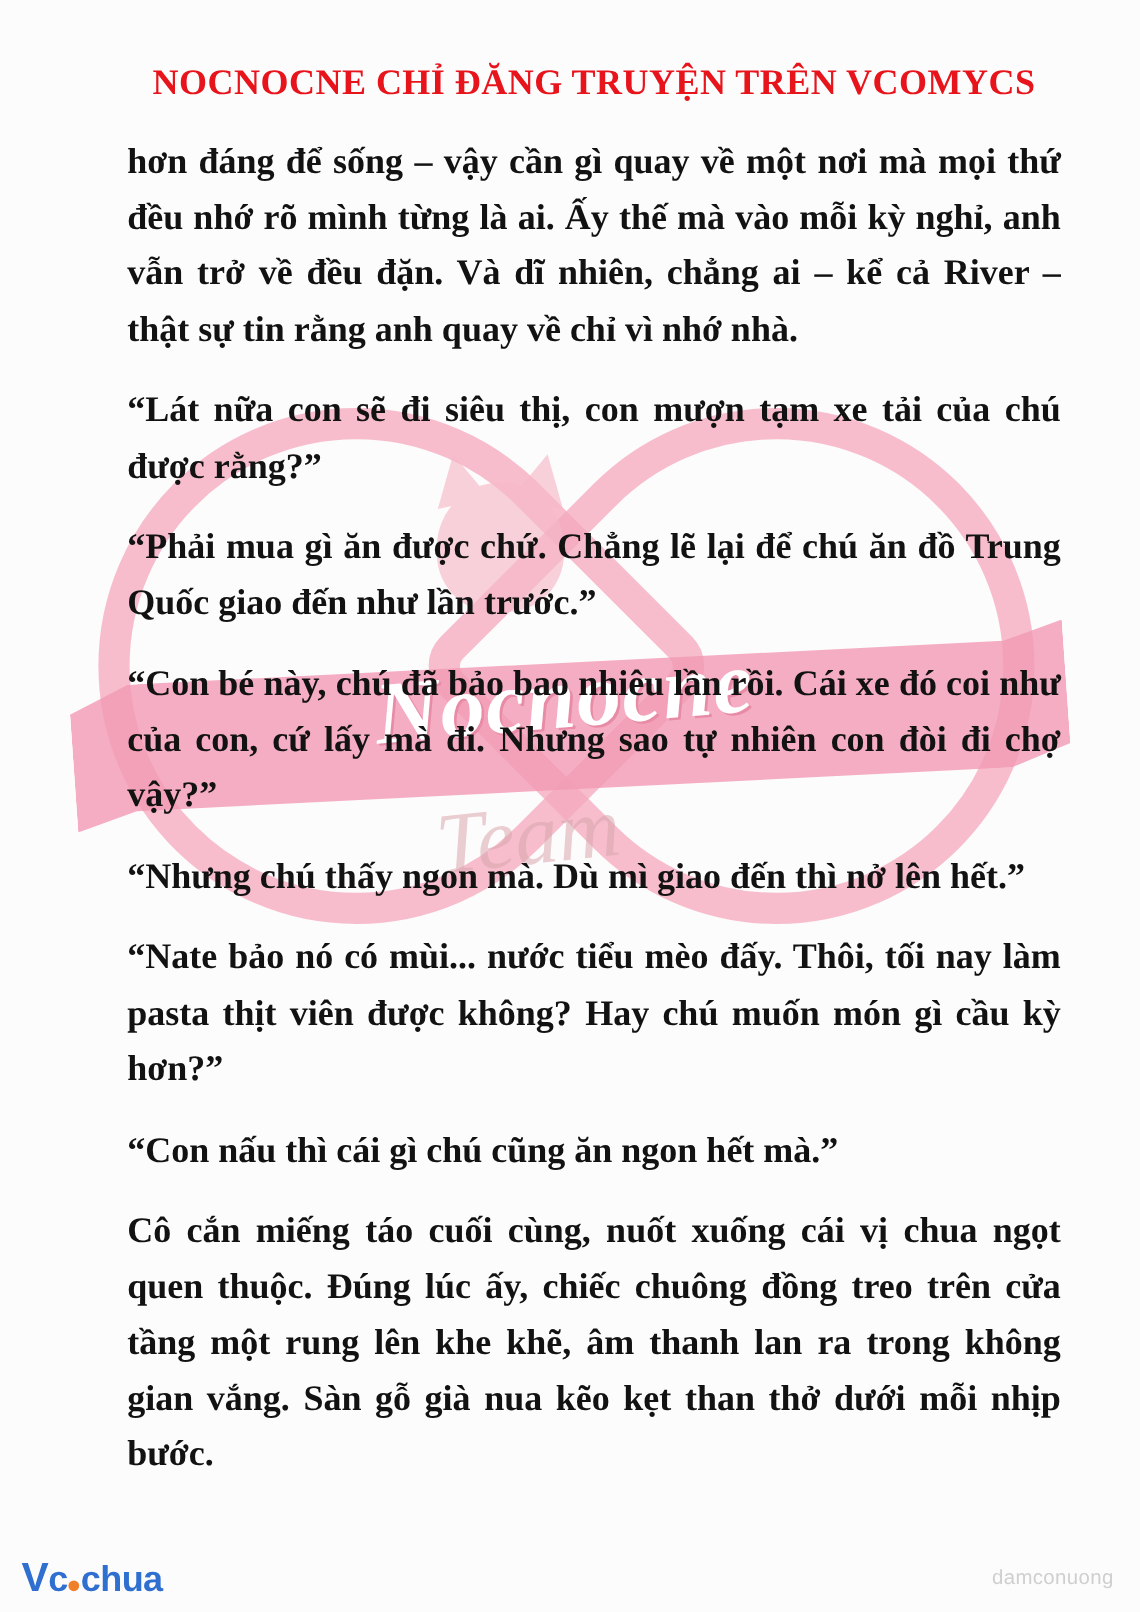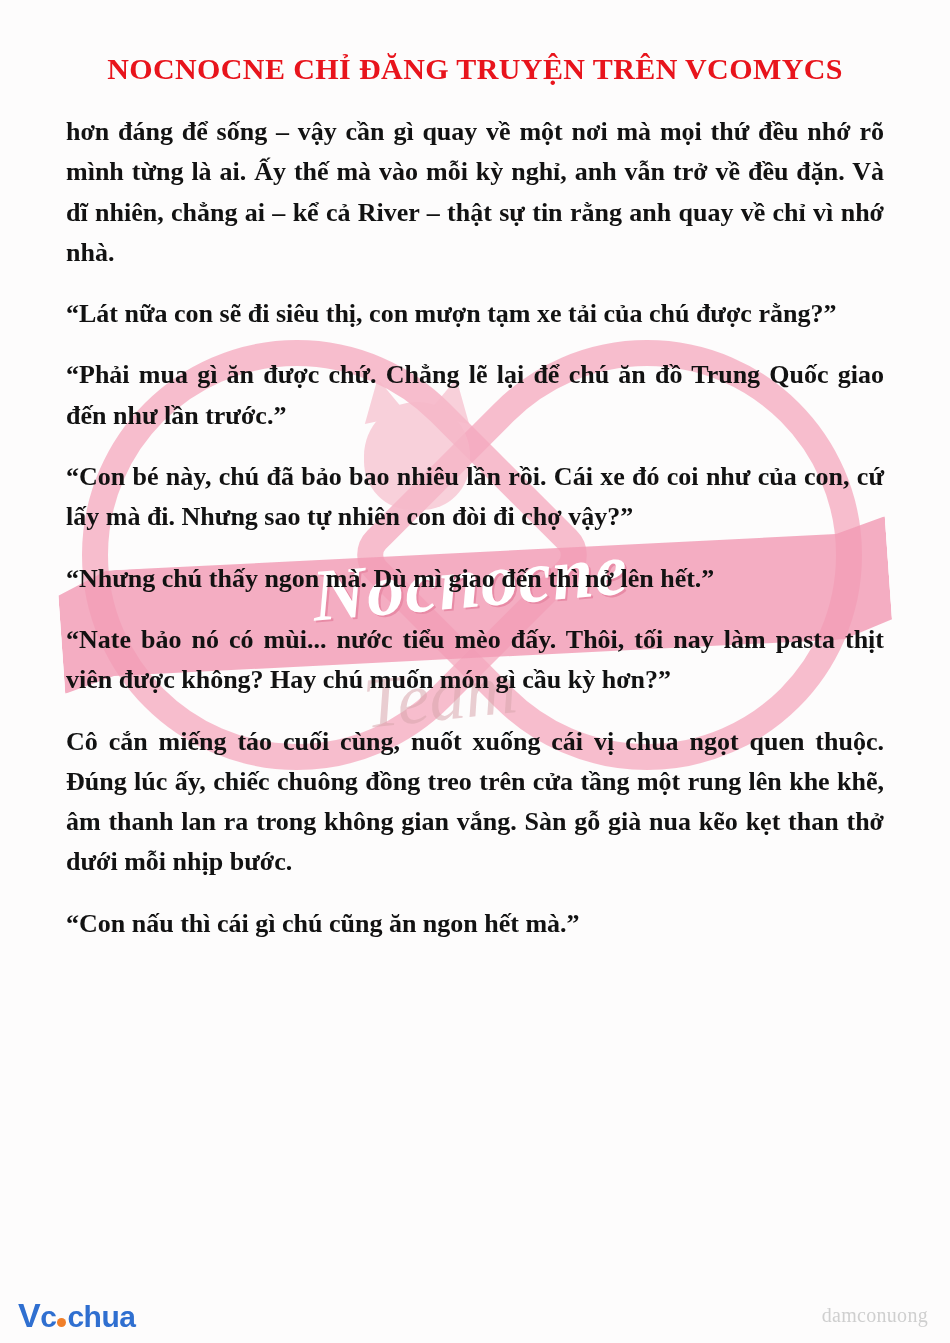--- a/index.html
+++ b/index.html
@@ -116,38 +116,38 @@
     font-size: 72px;
     color: #d9a7ae;
     opacity: .55;
     transform: rotate(-6deg);
   }
 
   
   .page {
     position: relative;
     z-index: 2;
-    padding: 42px 66px 0 66px;
+    padding: 42px 66px 0 106px;
     box-sizing: border-box;
     height: 956px;
   }
   .chapter-banner {
     text-align: center;
     color: #e8141c;
     font-family: "Liberation Serif", serif;
     font-weight: bold;
     font-size: 30px;
     letter-spacing: .4px;
     margin: 10px 0 26px 0;
     white-space: nowrap;
   }
   .body-text p {
     margin: 12px 0 21px 0;
     font-family: "Liberation Serif", serif;
-    font-size: 26px;
+    font-size: 30px;
     line-height: 1.55;
     color: #121212;
     text-align: justify;
     text-justify: inter-word;
     font-weight: 600;
   }
   .body-text p:last-child { margin-bottom: 0; }
 
   
   .footer {
@@ -177,22 +177,22 @@
   }
   .footer .brand .dot {
     display: inline-block;
     width: 9px; height: 9px;
     background: #f07f2a;
     border-radius: 50%;
     margin: 0 1px;
   }
   .footer .credit {
     margin-right: 22px;
-    font-family: Liberation Serif, serif;
-    font-size: 20px;
+    font-family: Liberation Sans, sans-serif;
+    font-size: 17px;
     color: #cfcfcf;
     letter-spacing: .3px;
   }
 </style>
 </head>
 <body>
 
 <div class="watermark-layer">
   <div class="heart">
     <div class="lobe left"></div>
@@ -212,22 +212,22 @@
 
   <div class="chapter-banner">NOCNOCNE CHỈ ĐĂNG TRUYỆN TRÊN VCOMYCS</div>
 
   <div class="body-text">
     <p>hơn đáng để sống – vậy cần gì quay về một nơi mà mọi thứ đều nhớ rõ mình từng là ai. Ấy thế mà vào mỗi kỳ nghỉ, anh vẫn trở về đều đặn. Và dĩ nhiên, chẳng ai – kể cả River – thật sự tin rằng anh quay về chỉ vì nhớ nhà.</p>
     <p>“Lát nữa con sẽ đi siêu thị, con mượn tạm xe tải của chú được rằng?”</p>
     <p>“Phải mua gì ăn được chứ. Chẳng lẽ lại để chú ăn đồ Trung Quốc giao đến như lần trước.”</p>
     <p>“Con bé này, chú đã bảo bao nhiêu lần rồi. Cái xe đó coi như của con, cứ lấy mà đi. Nhưng sao tự nhiên con đòi đi chợ vậy?”</p>
     <p>“Nhưng chú thấy ngon mà. Dù mì giao đến thì nở lên hết.”</p>
     <p>“Nate bảo nó có mùi... nước tiểu mèo đấy. Thôi, tối nay làm pasta thịt viên được không? Hay chú muốn món gì cầu kỳ hơn?”</p>
+    <p>“Con nấu thì cái gì chú cũng ăn ngon hết mà.”</p>
     <p>Cô cắn miếng táo cuối cùng, nuốt xuống cái vị chua ngọt quen thuộc. Đúng lúc ấy, chiếc chuông đồng treo trên cửa tầng một rung lên khe khẽ, âm thanh lan ra trong không gian vắng. Sàn gỗ già nua kẽo kẹt than thở dưới mỗi nhịp bước.</p>
-    <p>“Con nấu thì cái gì chú cũng ăn ngon hết mà.”</p>
   </div>
 
 </div>
 
 <div class="footer">
   <div class="brand">
     <span class="v">V</span>
     <span>c</span>
     <span class="dot"></span>
     <span>chua</span>

